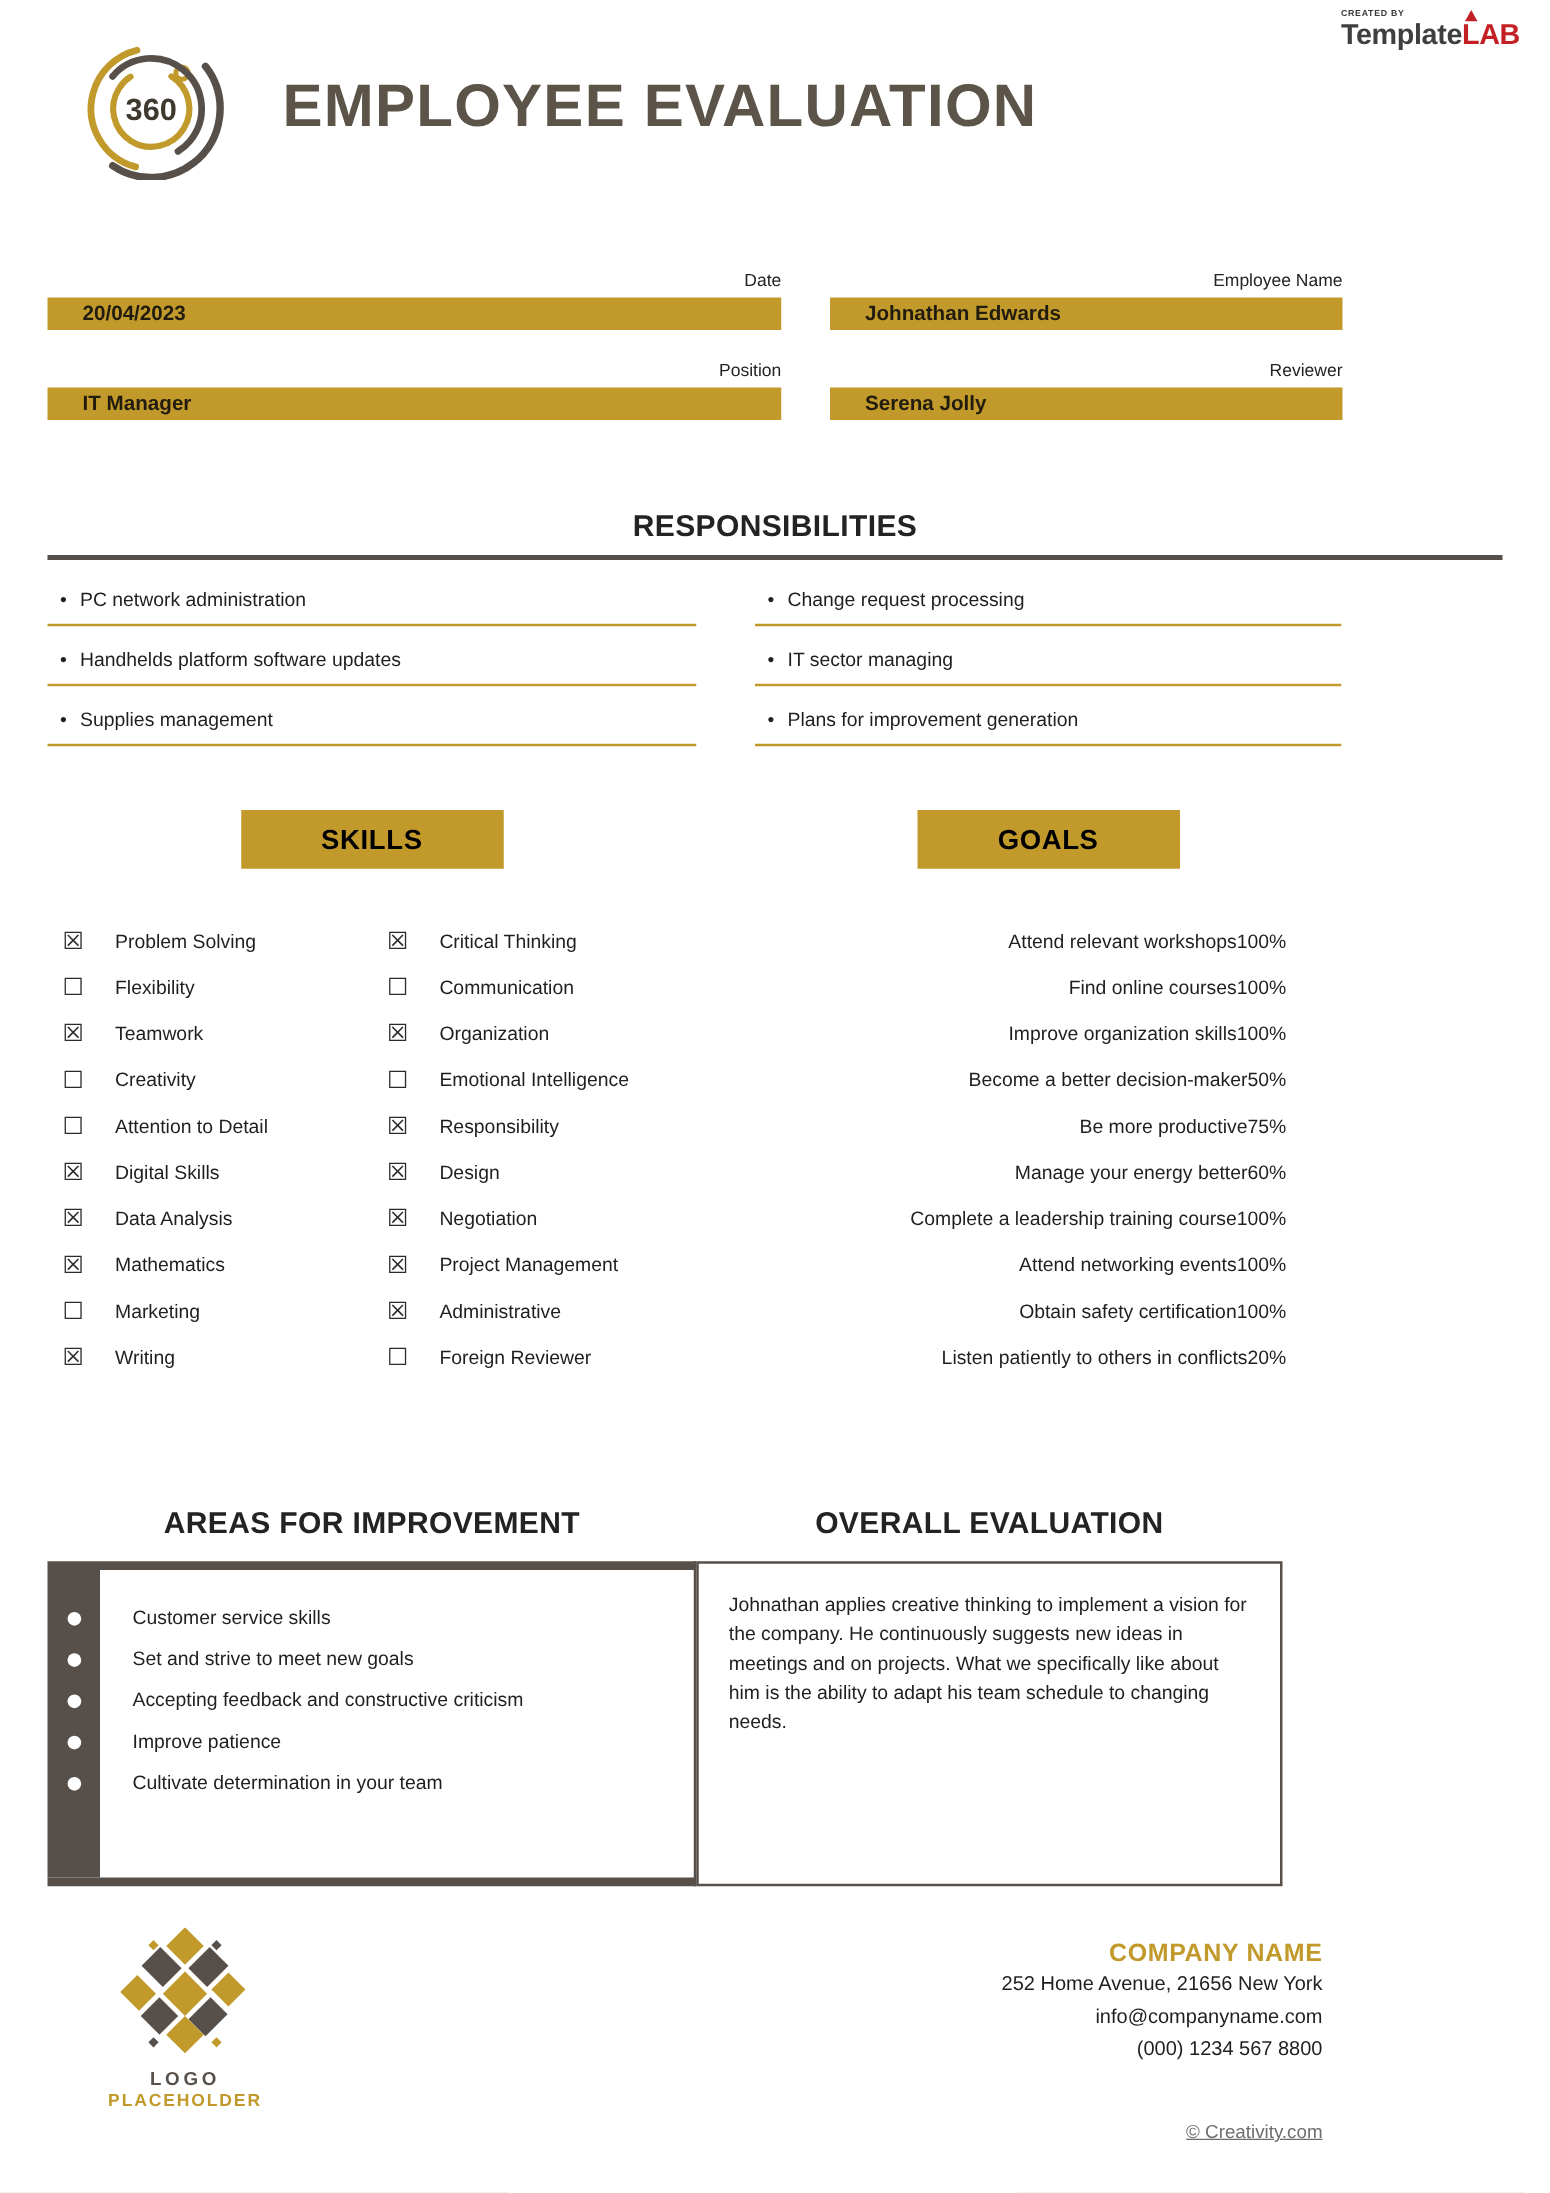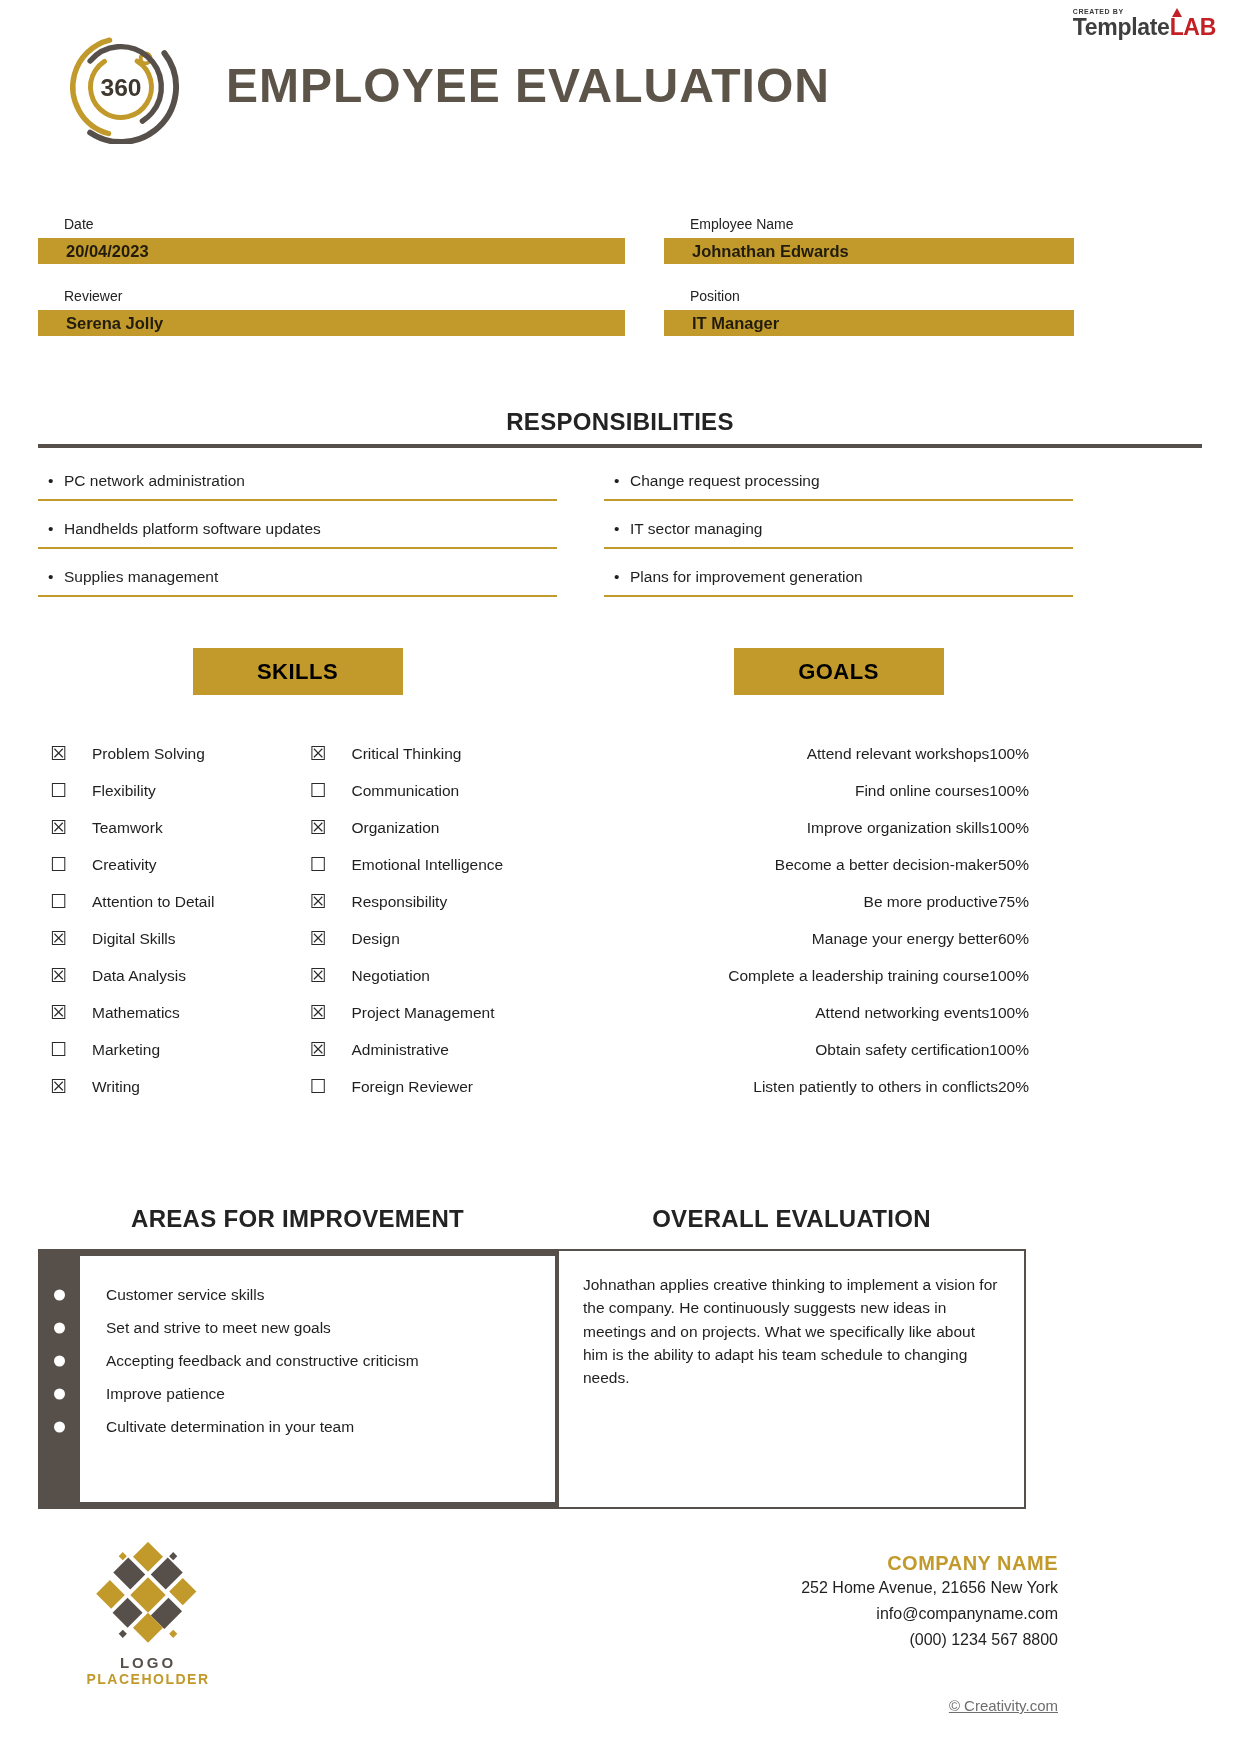--- a/index.html
+++ b/index.html
@@ -21,21 +21,21 @@
   .created-by{font-size:7px;font-weight:700;letter-spacing:.6px;color:#3a3a3a;}
   .flask{position:absolute;left:99px;top:0;width:0;height:0;
     border-left:5px solid transparent;border-right:5px solid transparent;border-bottom:9px solid var(--lab-red);}
   .brand-line{font-size:23px;font-weight:700;color:#3F3F3F;letter-spacing:-.3px;line-height:24px;}
   .brand-lab{color:var(--lab-red);}
   
   .header{position:absolute;top:26px;left:62px;display:flex;align-items:center;gap:46px;}
   .page-title{font-size:48px;font-weight:700;color:var(--title-brown);letter-spacing:1px;white-space:nowrap;}
   
   .fields{position:absolute;top:216px;left:38px;display:grid;grid-template-columns:587px 410px;column-gap:39px;row-gap:24px;}
-  .field-label{font-size:14px;margin:0 0 6px 26px;color:#222;}
+  .field-label{font-size:14px;margin:0 0 6px 26px;color:#222;text-align:right;}
   .field-bar{height:26px;background:var(--gold);display:flex;align-items:center;padding-left:28px;
     font-size:16.5px;font-weight:700;color:#221C0E;}
   
   .section-title{text-align:center;font-size:24px;font-weight:700;color:#232323;letter-spacing:.3px;line-height:28px;}
   
   .resp{position:absolute;top:408px;left:38px;width:1164px;}
   .resp-rule{height:4px;background:var(--dark);margin-top:8px;}
   .resp-cols{display:grid;grid-template-columns:519px 469px;column-gap:47px;margin-top:24px;width:1035px;}
   .resp-item{display:flex;align-items:flex-start;padding:0 0 9px 10px;border-bottom:2px solid var(--gold);
     margin-bottom:19px;font-size:15.5px;}
@@ -99,26 +99,26 @@
   <div class="fields">
     <div>
       <div class="field-label">Date</div>
       <div class="field-bar">20/04/2023</div>
     </div>
     <div>
       <div class="field-label">Employee Name</div>
       <div class="field-bar">Johnathan Edwards</div>
     </div>
     <div>
+      <div class="field-label">Position</div>
+      <div class="field-bar">IT Manager</div>
+    </div>
+    <div>
       <div class="field-label">Reviewer</div>
       <div class="field-bar">Serena Jolly</div>
-    </div>
-    <div>
-      <div class="field-label">Position</div>
-      <div class="field-bar">IT Manager</div>
     </div>
   </div>
 
   <div class="resp">
     <div class="section-title">RESPONSIBILITIES</div>
     <div class="resp-rule"></div>
     <div class="resp-cols">
       <div>
 
           <div class="resp-item">

